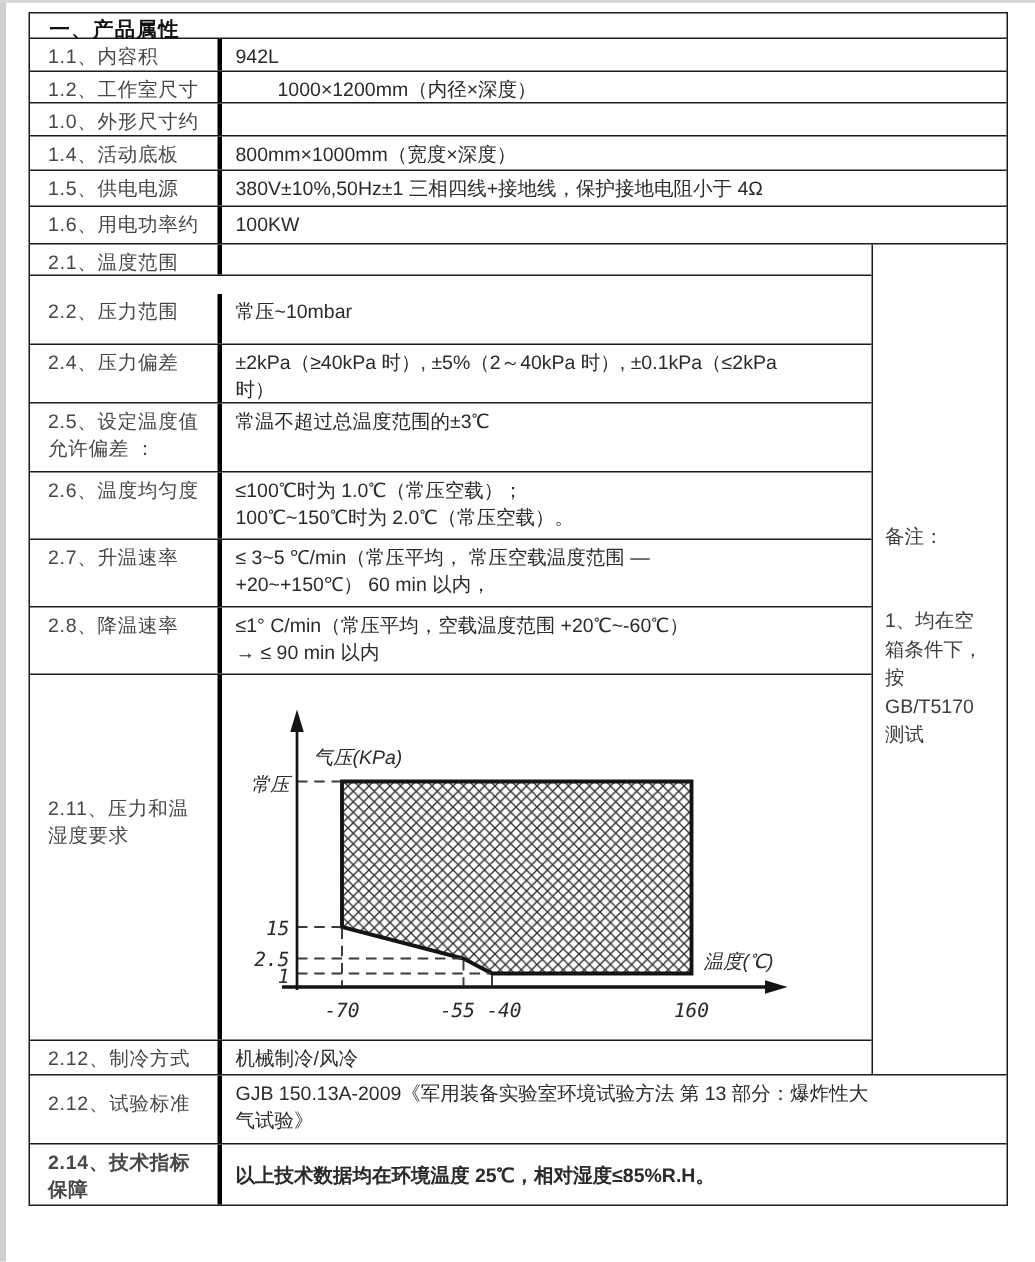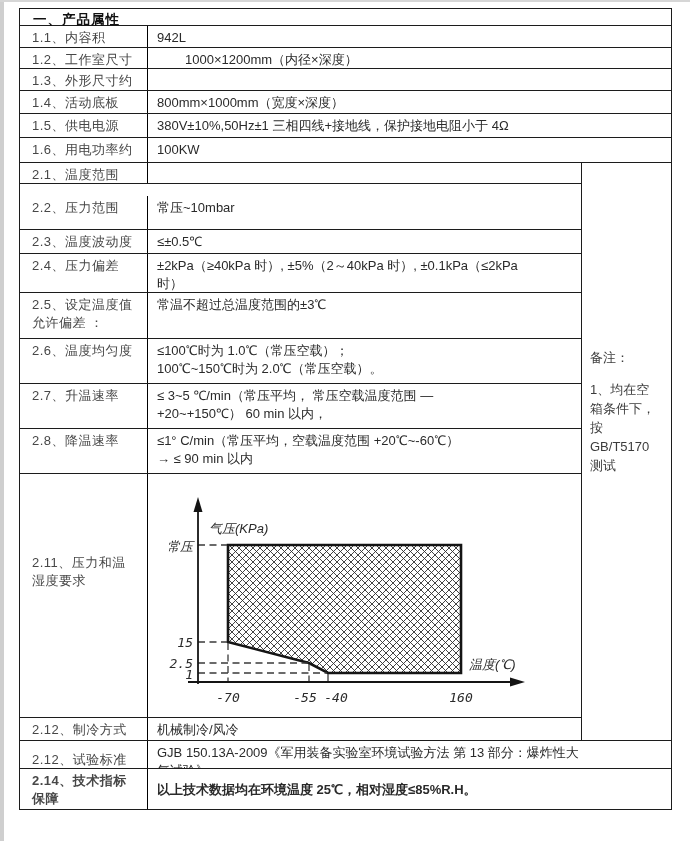--- a/index.html
+++ b/index.html
@@ -21,35 +21,35 @@
   .row{display:flex;box-sizing:border-box;border-bottom:1px solid #1c1c1c;}
   .row.last{border-bottom:none;}
   .sec-header{
     box-sizing:border-box;border-bottom:1px solid #1c1c1c;
     font-weight:bold;font-size:13.5px;color:#111;
     padding:2px 0 0 13px;display:flex;
     letter-spacing:1px;
   }
   .cell{box-sizing:border-box;overflow:hidden;}
   .label{
-    width:128px;flex:0 0 128px;border-right:1px solid #000000;
+    width:128px;flex:0 0 128px;border-right:3px solid #000000;
     padding:3px 4px 0 12px;font-size:13px;color:#474747;
     white-space:pre-line;line-height:18px;letter-spacing:0.5px;
   }
   .value{
     flex:1;padding:3px 6px 0 9px;font-size:13px;color:#2a2a2a;
     white-space:pre-line;line-height:18px;
   }
   .s2body{display:flex;box-sizing:border-box;}
   .s2left{width:561px;flex:0 0 561px;box-sizing:border-box;}
   .remark-cell{
     flex:1;border-left:1px solid #1c1c1c;box-sizing:border-box;
     padding:186px 6px 0 8px;font-size:13px;color:#3c3c3c;line-height:18px;
   }
-  .remark-note{margin-top:13px;white-space:pre-line;line-height:19px;}
+  .remark-note{margin-top:37px;white-space:pre-line;line-height:19px;}
   .chart-label-cell{padding-top:80px;}
   .chart-cell{padding:0;font-style:italic;}
   svg text{fill:#2a2a2a;}
   .cjk-txt{font-family:"Liberation Sans", sans-serif;font-size:13px;}
   .num-txt{font-family:"DejaVu Sans Mono", monospace;font-size:13px;}
 </style>
 </head>
 <body>
 
 <div class="scan-edge-left"></div>
@@ -63,21 +63,21 @@
 
   <div class="row" style="height:22px;">
     <div class="cell label">1.1、内容积</div>
     <div class="cell value">942L</div>
   </div>
   <div class="row" style="height:21px;gap:28px;">
     <div class="cell label">1.2、工作室尺寸</div>
     <div class="cell value">1000×1200mm（内径×深度）</div>
   </div>
   <div class="row" style="height:22px;">
-    <div class="cell label">1.3、外形尺寸约</div>
+    <div class="cell label">1.0、外形尺寸约</div>
     <div class="cell value"></div>
   </div>
   <div class="row" style="height:23px;">
     <div class="cell label">1.4、活动底板</div>
     <div class="cell value">800mm×1000mm（宽度×深度）</div>
   </div>
   <div class="row" style="height:24px;">
     <div class="cell label">1.5、供电电源</div>
     <div class="cell value">380V±10%,50Hz±1 三相四线+接地线，保护接地电阻小于 4Ω</div>
   </div>
@@ -89,24 +89,20 @@
 
   <div class="s2body">
     <div class="s2left">
 
       <div class="row" style="height:21px;">
         <div class="cell label">2.1、温度范围</div>
       </div>
       <div class="row" style="height:34px;margin-top:12px;">
         <div class="cell label">2.2、压力范围</div>
         <div class="cell value">常压~10mbar</div>
-      </div>
-      <div class="row" style="height:24px;">
-        <div class="cell label">2.3、温度波动度</div>
-        <div class="cell value">≤±0.5℃</div>
       </div>
       <div class="row" style="height:39px;">
         <div class="cell label">2.4、压力偏差</div>
         <div class="cell value">±2kPa（≥40kPa 时）, ±5%（2～40kPa 时）, ±0.1kPa（≤2kPa
 时）</div>
       </div>
       <div class="row" style="height:46px;">
         <div class="cell label">2.5、设定温度值
 允许偏差 ：</div>
         <div class="cell value">常温不超过总温度范围的±3℃</div>
@@ -172,21 +168,21 @@
     <div class="remark-cell">
       <div class="remark-title">备注：</div>
       <div class="remark-note">1、均在空
 箱条件下，
 按
 GB/T5170
 测试</div>
     </div>
   </div>
 
-  <div class="row" style="height:29px;border-top:1px solid #1c1c1c;">
+  <div class="row" style="height:47px;border-top:1px solid #1c1c1c;">
     <div class="cell label" style="padding-top:10px;">2.12、试验标准</div>
     <div class="cell value">GJB 150.13A-2009《军用装备实验室环境试验方法 第 13 部分：爆炸性大
 气试验》</div>
   </div>
   <div class="row last" style="height:40px;font-weight:bold;">
     <div class="cell label">2.14、技术指标
 保障</div>
     <div class="cell value" style="padding-top:12px;">以上技术数据均在环境温度 25℃，相对湿度≤85%R.H。</div>
   </div>
 

